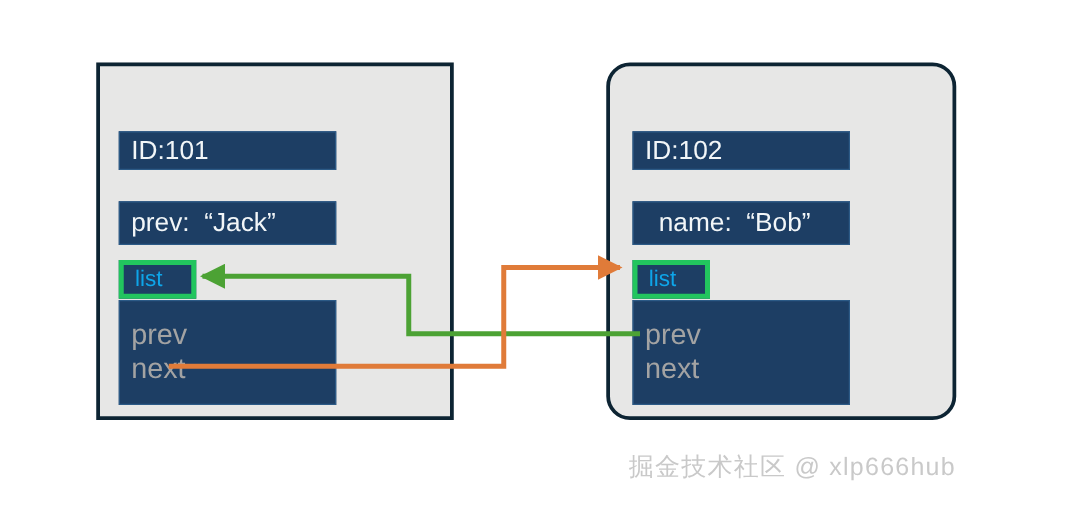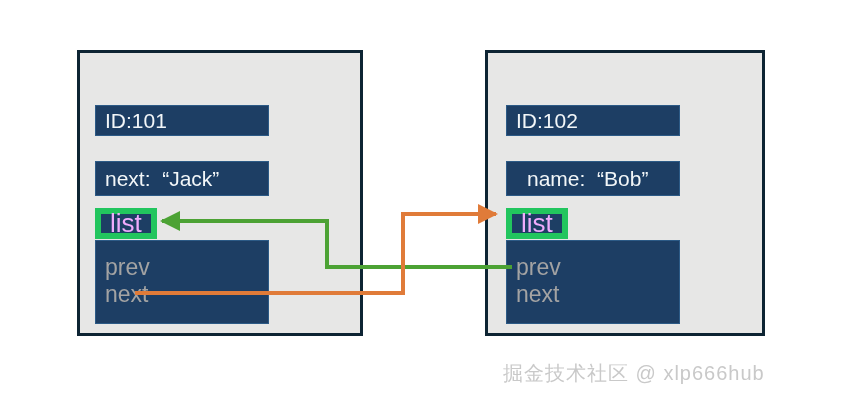--- a/index.html
+++ b/index.html
@@ -17,21 +17,21 @@
     background: #ffffff;
     overflow: hidden;
   }
   .node-container {
     position: absolute;
     background: #e7e7e6;
     border: 3px solid #0d2433;
     box-sizing: border-box;
   }
   #node-left  { left: 77px;  top: 50px; width: 286px; height: 286px; }
-  #node-right { left: 485px; top: 50px; width: 280px; height: 286px; }
+  #node-right { left: 485px; top: 50px; width: 280px; height: 286px; border-radius: 19px; }
 
   .field-box {
     position: absolute;
     background: #1d3e64;
     border: 1px solid #2c5a86;
     box-sizing: border-box;
     color: #f2f6f8;
     font-size: 21px;
     line-height: 1;
     display: flex;
@@ -39,26 +39,26 @@
     padding-left: 9px;
     white-space: pre;
     margin-top: 22px;
   }
   .id-box   { height: 31px; }
   .name-box { height: 35px; }
 
   .list-tab {
     position: absolute;
     background: #1d3e64;
-    border: 6px solid #22c55e;
+    border: 4px solid #22c55e;
     box-sizing: border-box;
     width: 62px;
     height: 31px;
-    color: #f0abfc;
-    font-size: 26px;
+    color: #0ea5e9;
+    font-size: 18px;
     display: flex;
     align-items: center;
     padding-left: 9px;
   }
   .list-body {
     position: absolute;
     background: #1d3e64;
     border: 1px solid #2c5a86;
     box-sizing: border-box;
     color: #a3a3a3;
@@ -99,21 +99,21 @@
     text-shadow: 1px 1px 0 #ffffff;
   }
 </style>
 </head>
 <body>
 
 <div id="canvas">
 
   <div id="node-left" class="node-container">
     <div id="left-id" class="field-box id-box">ID:101</div>
-    <div id="left-name" class="field-box name-box">next:  “Jack”</div>
+    <div id="left-name" class="field-box name-box">prev:  “Jack”</div>
     <div id="left-tab" class="list-tab">list</div>
     <div id="left-body" class="list-body">
       <span>prev</span>
       <span>next</span>
     </div>
   </div>
 
   <div id="node-right" class="node-container">
     <div id="right-id" class="field-box id-box">ID:102</div>
     <div id="right-name" class="field-box name-box">name:  “Bob”</div>

